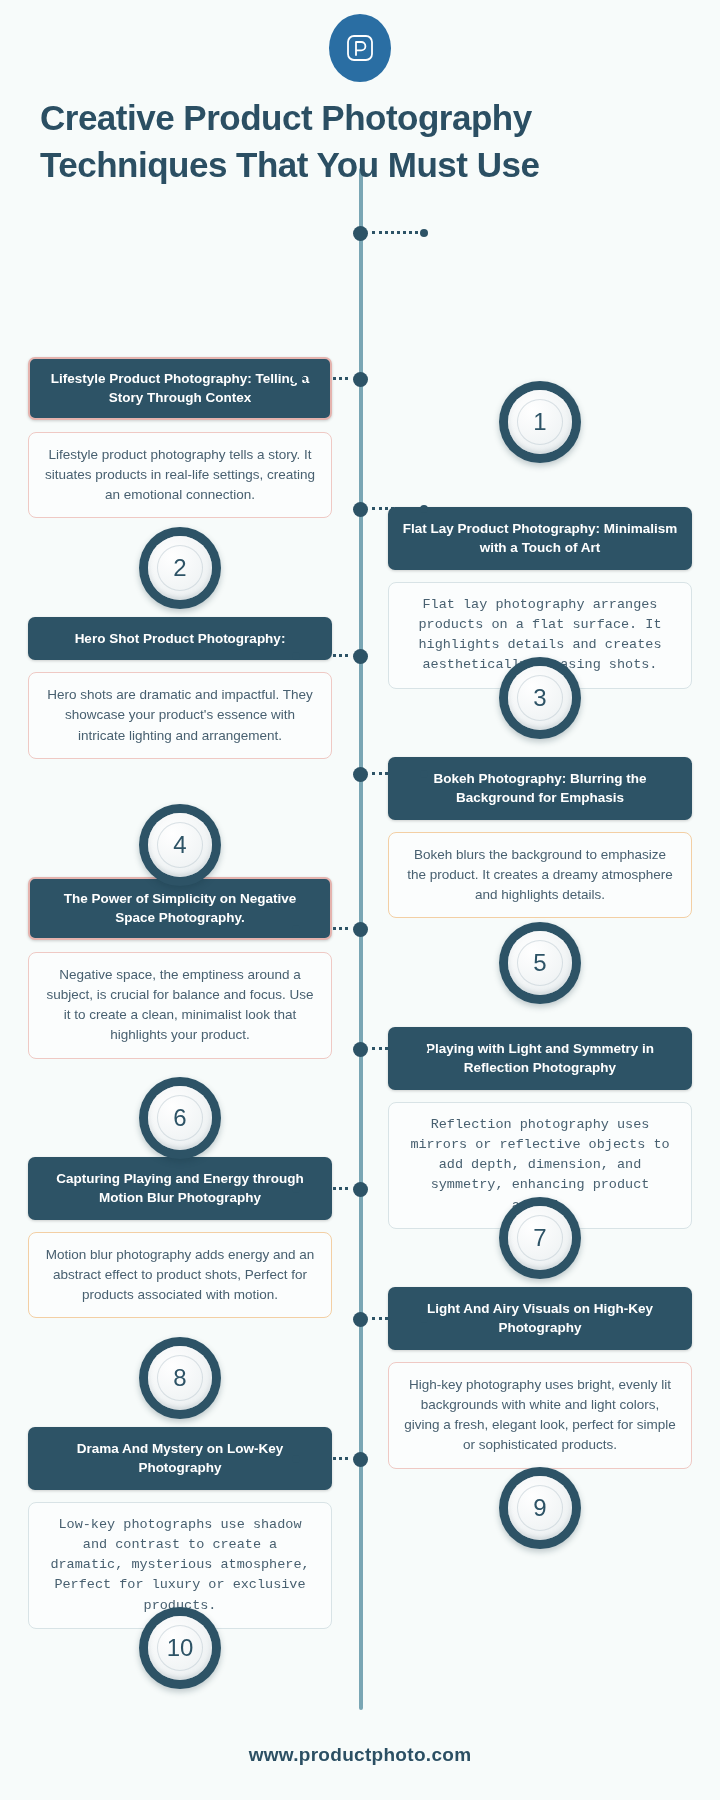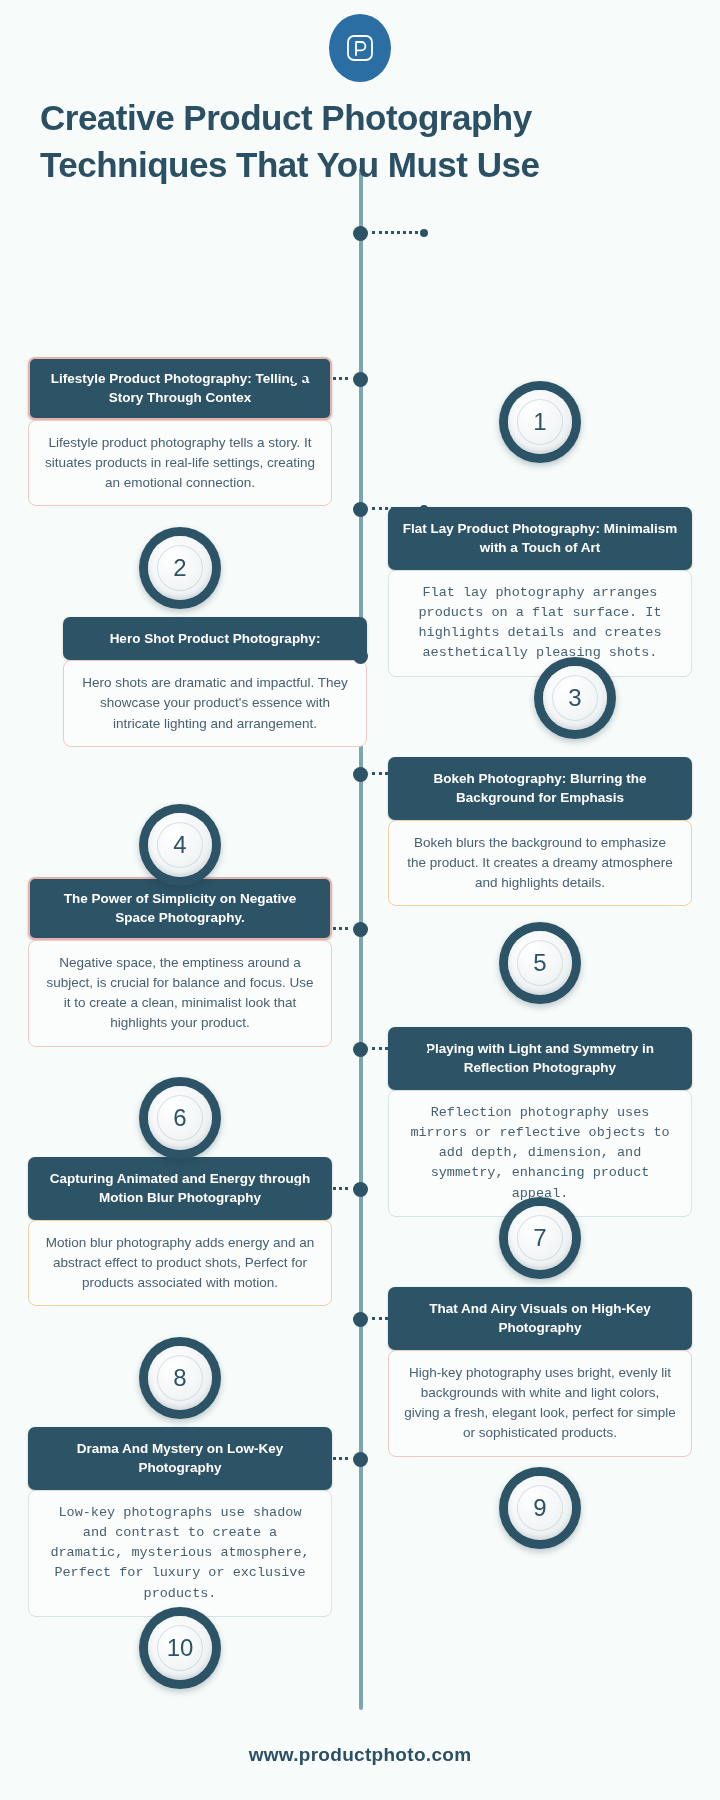--- a/index.html
+++ b/index.html
@@ -92,20 +92,21 @@
     text-align: center;
     border-radius: 7px;
     padding: 10px 12px;
     box-shadow: 0 1px 3px rgba(0,0,0,0.18);
   }
 
   .card-head.accent-pink   { border: 2px solid #e5b3ae; }
   .card-head.accent-none   { border: 2px solid transparent; }
 
   .card-body {
+    margin-top: 12px;
     background: #fbfdfd;
     color: #486070;
     font-size: 13.5px;
     line-height: 1.5;
     text-align: center;
     border-radius: 8px;
     padding: 12px 14px;
   }
 
   .card-body.b-pink   { border: 1.5px solid #efc9c4; }
@@ -255,21 +256,21 @@
           </div>
         </div>
       </div>
       <div class="side side-right">
         <div class="card">
           <div class="card-head accent-none">Flat Lay Product Photography: Minimalism with a Touch of Art</div>
           <div class="card-body b-gray">Flat lay photography arranges products on a flat surface. It highlights details and creates aesthetically pleasing shots.</div>
         </div>
       </div>
     </div>
-    <div class="row" style="position: absolute; top: 428px; left: 0px; padding-left: 35px;">
+    <div class="row" style="position: absolute; top: 428px; left: 0px;">
       <div class="side side-left">
         <div class="card">
           <div class="card-head accent-none">Hero Shot Product Photography:</div>
           <div class="card-body b-pink">Hero shots are dramatic and impactful. They showcase your product's essence with intricate lighting and arrangement.</div>
         </div>
       </div>
       <div class="knob-wrap right" style="padding-top: 40px;">
         <div class="knob">
           <div class="knob-inner">
             <span class="knob-num">3</span>
@@ -318,21 +319,21 @@
       <div class="side side-right">
         <div class="card">
           <div class="card-head accent-none">Playing with Light and Symmetry in Reflection Photography</div>
           <div class="card-body b-gray">Reflection photography uses mirrors or reflective objects to add depth, dimension, and symmetry, enhancing product appeal.</div>
         </div>
       </div>
     </div>
     <div class="row" style="position: absolute; top: 968px; left: 0px;">
       <div class="side side-left">
         <div class="card">
-          <div class="card-head accent-none">Capturing Animated and Energy through Motion Blur Photography</div>
+          <div class="card-head accent-none">Capturing Playing and Energy through Motion Blur Photography</div>
           <div class="card-body b-orange">Motion blur photography adds energy and an abstract effect to product shots, Perfect for products associated with motion.</div>
         </div>
       </div>
       <div class="knob-wrap right" style="padding-top: 40px;">
         <div class="knob">
           <div class="knob-inner">
             <span class="knob-num">7</span>
           </div>
         </div>
       </div>
@@ -340,21 +341,21 @@
     <div class="row" style="position: absolute; top: 1098px; left: 0px;">
       <div class="knob-wrap left" style="padding-top: 50px;">
         <div class="knob">
           <div class="knob-inner">
             <span class="knob-num">8</span>
           </div>
         </div>
       </div>
       <div class="side side-right">
         <div class="card">
-          <div class="card-head accent-none">That And Airy Visuals on High-Key Photography</div>
+          <div class="card-head accent-none">Light And Airy Visuals on High-Key Photography</div>
           <div class="card-body b-pink">High-key photography uses bright, evenly lit backgrounds with white and light colors, giving a fresh, elegant look, perfect for simple or sophisticated products.</div>
         </div>
       </div>
     </div>
     <div class="row" style="position: absolute; top: 1238px; left: 0px;">
       <div class="side side-left">
         <div class="card">
           <div class="card-head accent-none">Drama And Mystery on Low-Key Photography</div>
           <div class="card-body b-gray">Low-key photographs use shadow and contrast to create a dramatic, mysterious atmosphere, Perfect for luxury or exclusive products.</div>
         </div>

